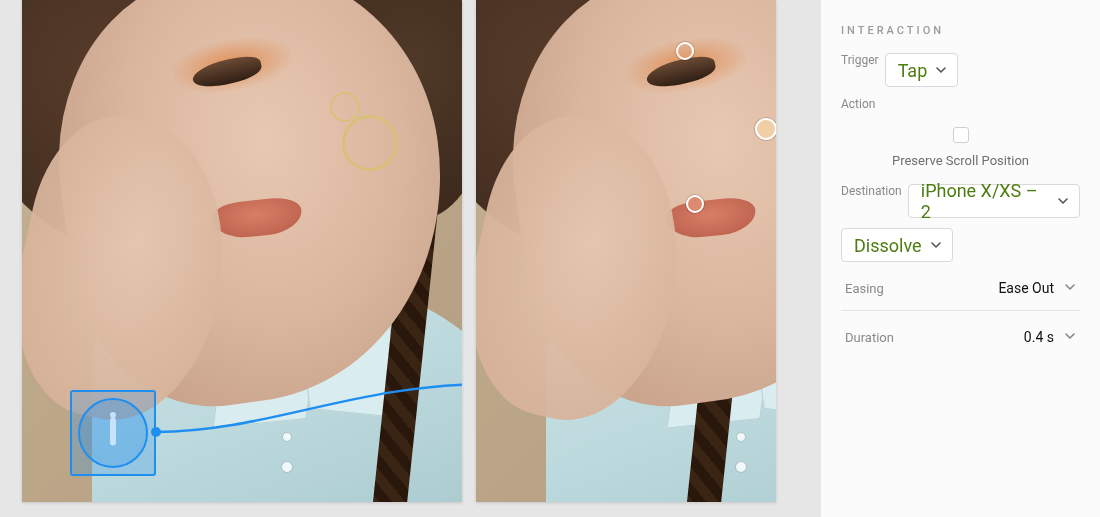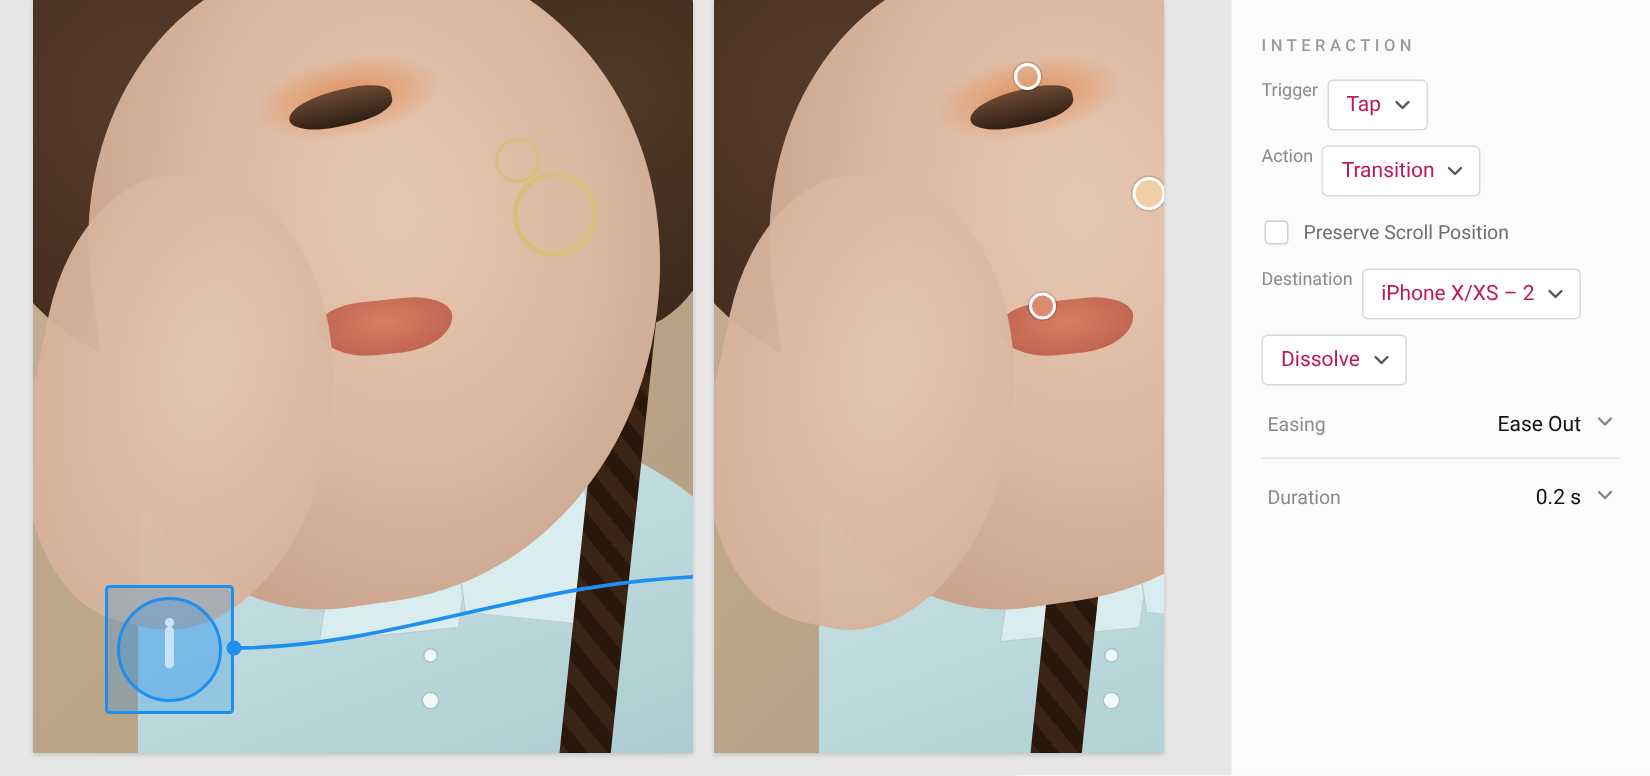--- a/index.html
+++ b/index.html
@@ -37,24 +37,24 @@
   .hotzone .i-glyph { position:absolute; left:50%; top:50%; transform:translate(-50%,-55%); width:6px; height:28px; border-radius:3px; background:#fff;}
   .hotzone .i-dot { position:absolute; left:50%; top:20px; transform:translateX(-50%); width:6px; height:6px; border-radius:50%; background:#fff;}
   .connector { position:absolute; left:134px; top:380px; width:332px; height:70px; pointer-events:none;}
   .connector svg { width:100%; height:100%; overflow:visible;}
 
   
   .panel { width: 280px; background:#fbfbfb; border-left:1px solid #e6e6e6; padding: 24px 20px 20px 20px; display:flex; flex-direction:column; gap:10px; font-size:13px; color:#333;}
   .panel-title { font-size:11px; letter-spacing:3px; color:#9b9b9b; font-weight:500; margin-bottom:6px;}
   .field { display:flex; flex-direction:row; gap:6px; }
   .field-label { font-size:12px; color:#8a8a8a; }
-  .select { position:relative; height:34px; background:#fff; border:1px solid #d9d9d9; border-radius:4px; display:flex; align-items:center; padding:0 30px 0 12px; font-size:14px; color:#be185d; cursor:pointer;}
+  .select { position:relative; height:34px; background:#fff; border:1px solid #d9d9d9; border-radius:4px; display:flex; align-items:center; padding:0 30px 0 12px; font-size:18px; color:#4d7c0f; cursor:pointer;}
   .select .chev { position:absolute; right:10px; top:50%; transform:translateY(-50%);}
   .chev svg { display:block; }
-  .checkbox-row { display:flex; align-items:center; gap:10px; padding:6px 2px 6px 2px; color:#6f6f6f; font-size:13px;}
+  .checkbox-row { display:flex; align-items:center; gap:10px; padding:6px 2px 6px 2px; color:#6f6f6f; font-size:13px;flex-direction:column;}
   .checkbox { width:16px; height:16px; border:1px solid #cfcfcf; border-radius:3px; background:#fff;}
   .row-inline { display:flex; align-items:center; justify-content:space-between; padding: 8px 4px 0 4px;}
   .row-inline .lbl { color:#8a8a8a; font-size:13px;}
   .row-inline .val { display:flex; align-items:center; gap:10px; color:#111; font-size:14px;}
   .underline { border-bottom:1px solid #e4e4e4; padding-bottom:14px;}
   .mini-chev { opacity:.7;}
 </style>
 </head>
 <body>
 
@@ -120,28 +120,20 @@
         <span class="chev">
           <svg width="12" height="12" viewBox="0 0 12 12">
               <path d="M2 4l4 4 4-4" fill="none" stroke="#555" stroke-width="1.6" stroke-linecap="round" stroke-linejoin="round"></path>
             </svg>
         </span>
       </div>
     </div>
 
     <div class="field">
       <span class="field-label">Action</span>
-      <div class="select">
-        <span>Transition</span>
-        <span class="chev">
-          <svg width="12" height="12" viewBox="0 0 12 12">
-              <path d="M2 4l4 4 4-4" fill="none" stroke="#555" stroke-width="1.6" stroke-linecap="round" stroke-linejoin="round"></path>
-            </svg>
-        </span>
-      </div>
     </div>
 
     <div class="checkbox-row">
       <span class="checkbox"></span>
       <span>Preserve Scroll Position</span>
     </div>
 
     <div class="field">
       <span class="field-label">Destination</span>
       <div class="select">
@@ -173,21 +165,21 @@
           <svg width="12" height="12" viewBox="0 0 12 12">
               <path d="M2 4l4 4 4-4" fill="none" stroke="#555" stroke-width="1.6" stroke-linecap="round" stroke-linejoin="round"></path>
             </svg>
         </span>
       </span>
     </div>
 
     <div class="row-inline">
       <span class="lbl">Duration</span>
       <span class="val">
-        <span>0.2 s</span>
+        <span>0.4 s</span>
         <span class="mini-chev">
           <svg width="12" height="12" viewBox="0 0 12 12">
               <path d="M2 4l4 4 4-4" fill="none" stroke="#555" stroke-width="1.6" stroke-linecap="round" stroke-linejoin="round"></path>
             </svg>
         </span>
       </span>
     </div>
 
   </div>
 

